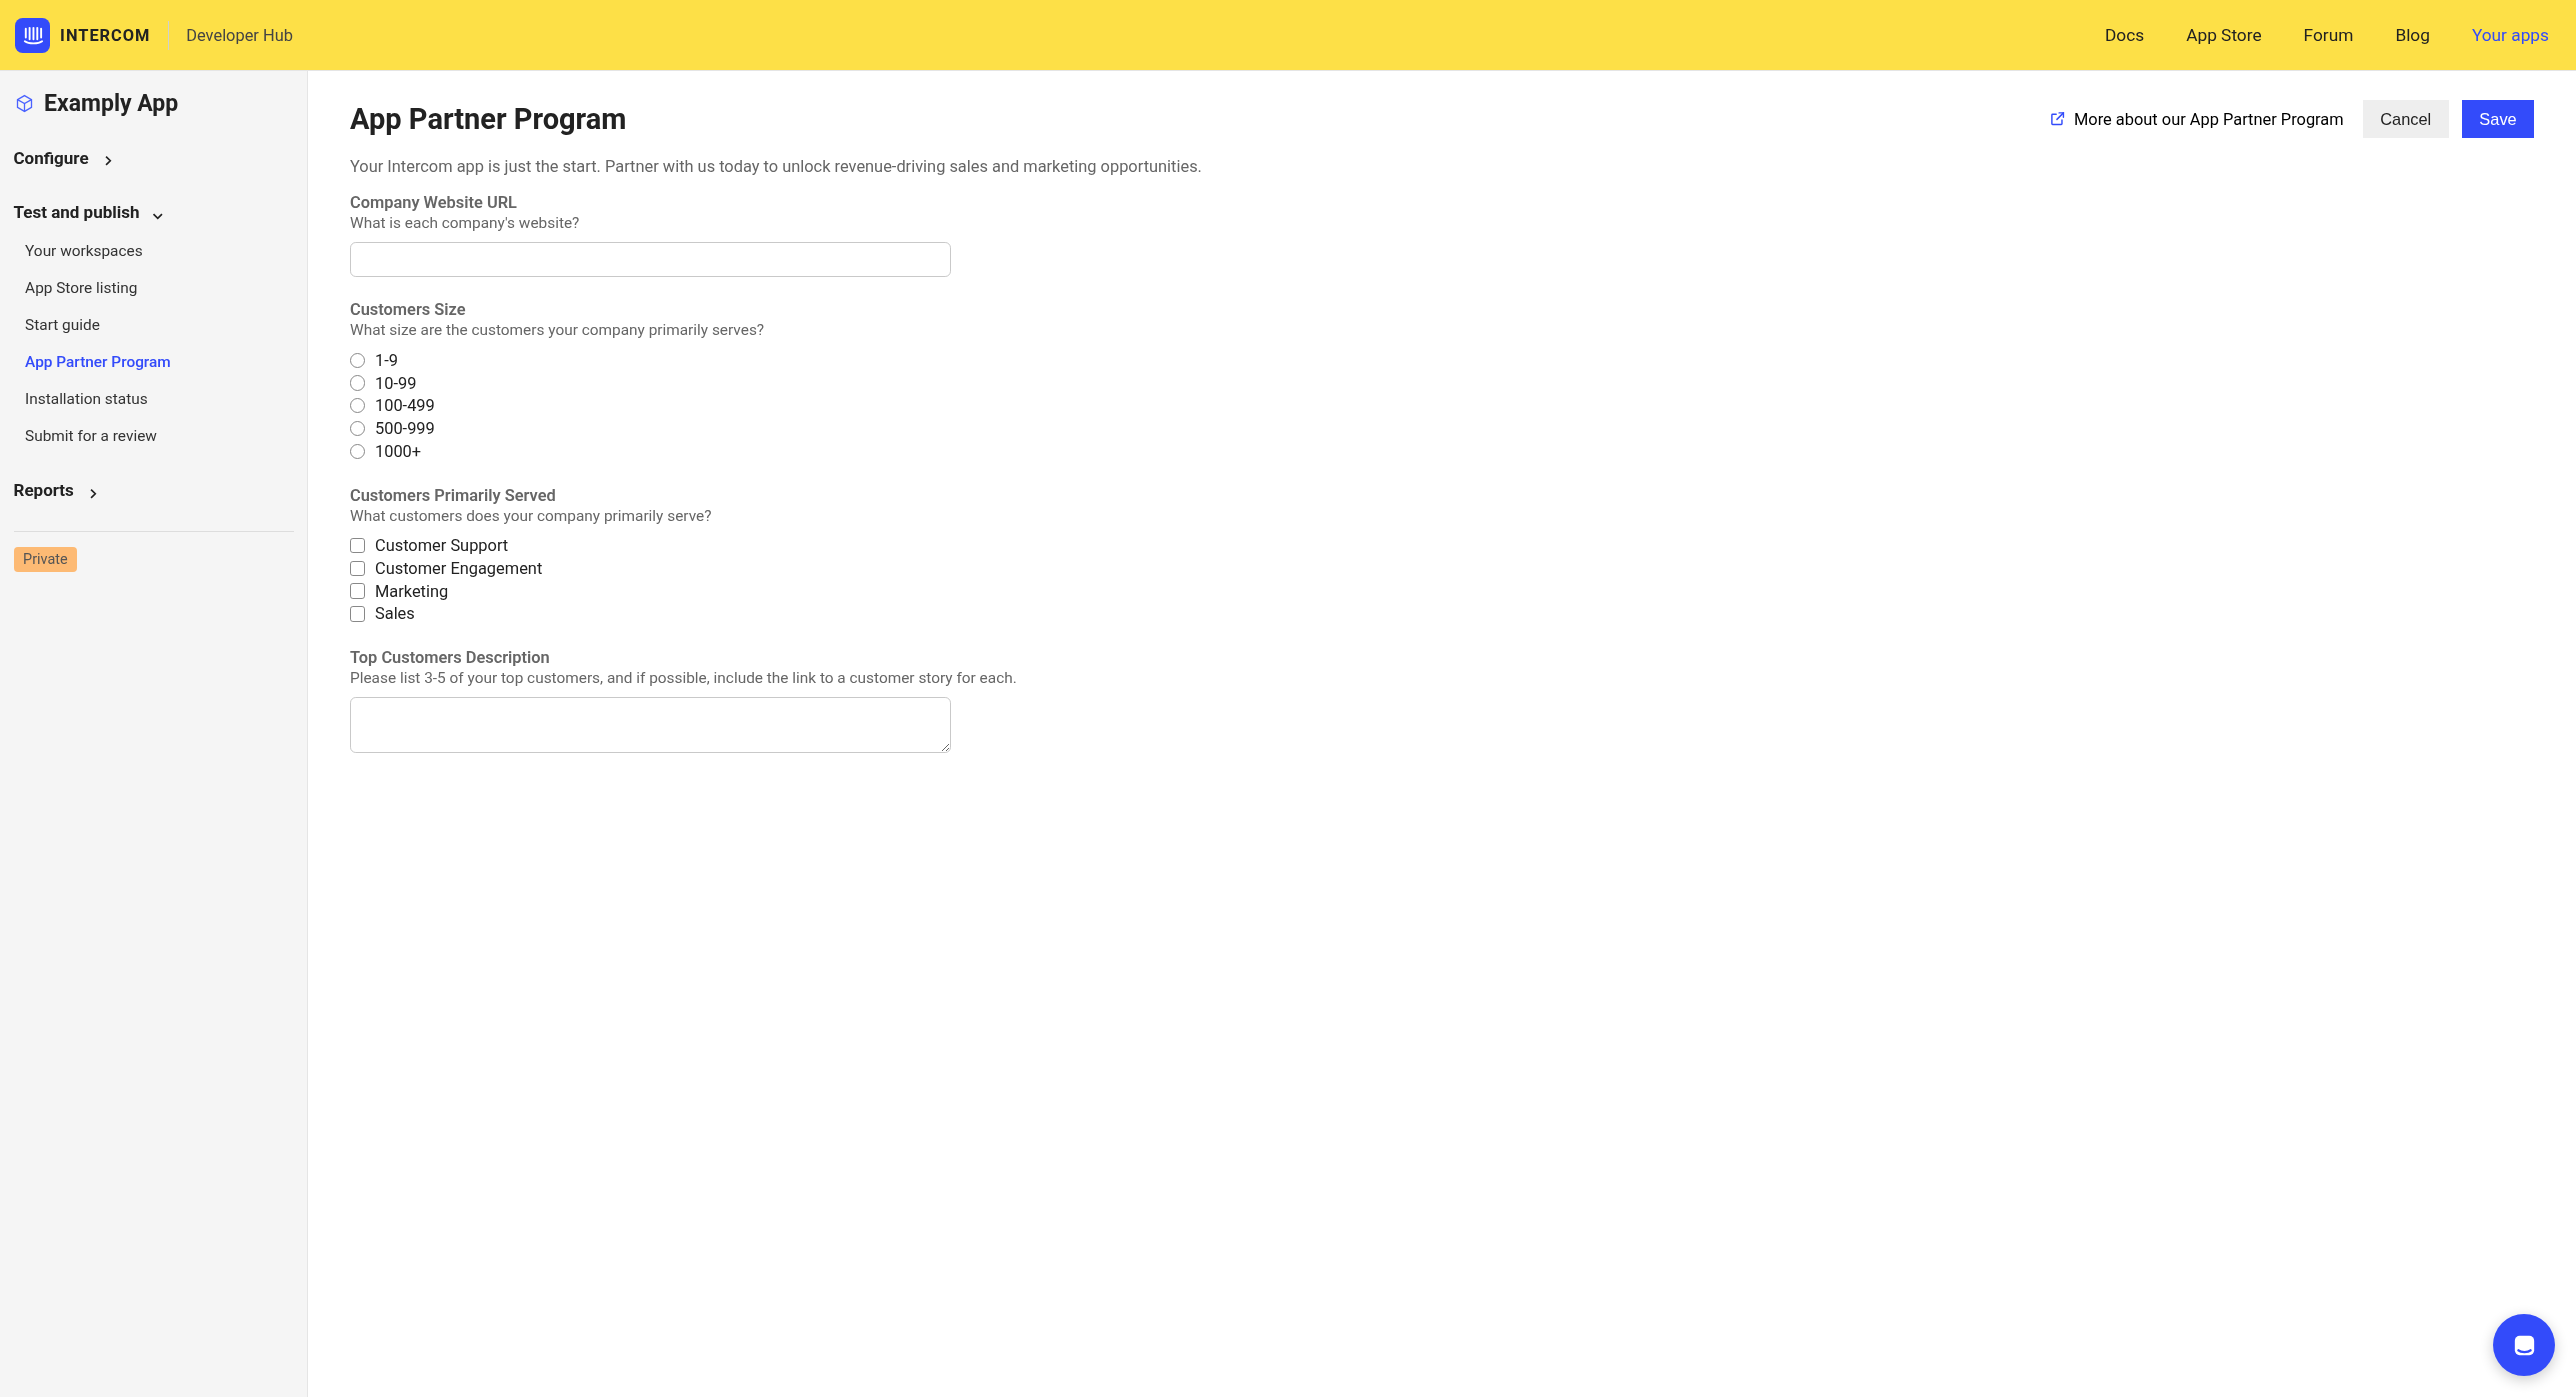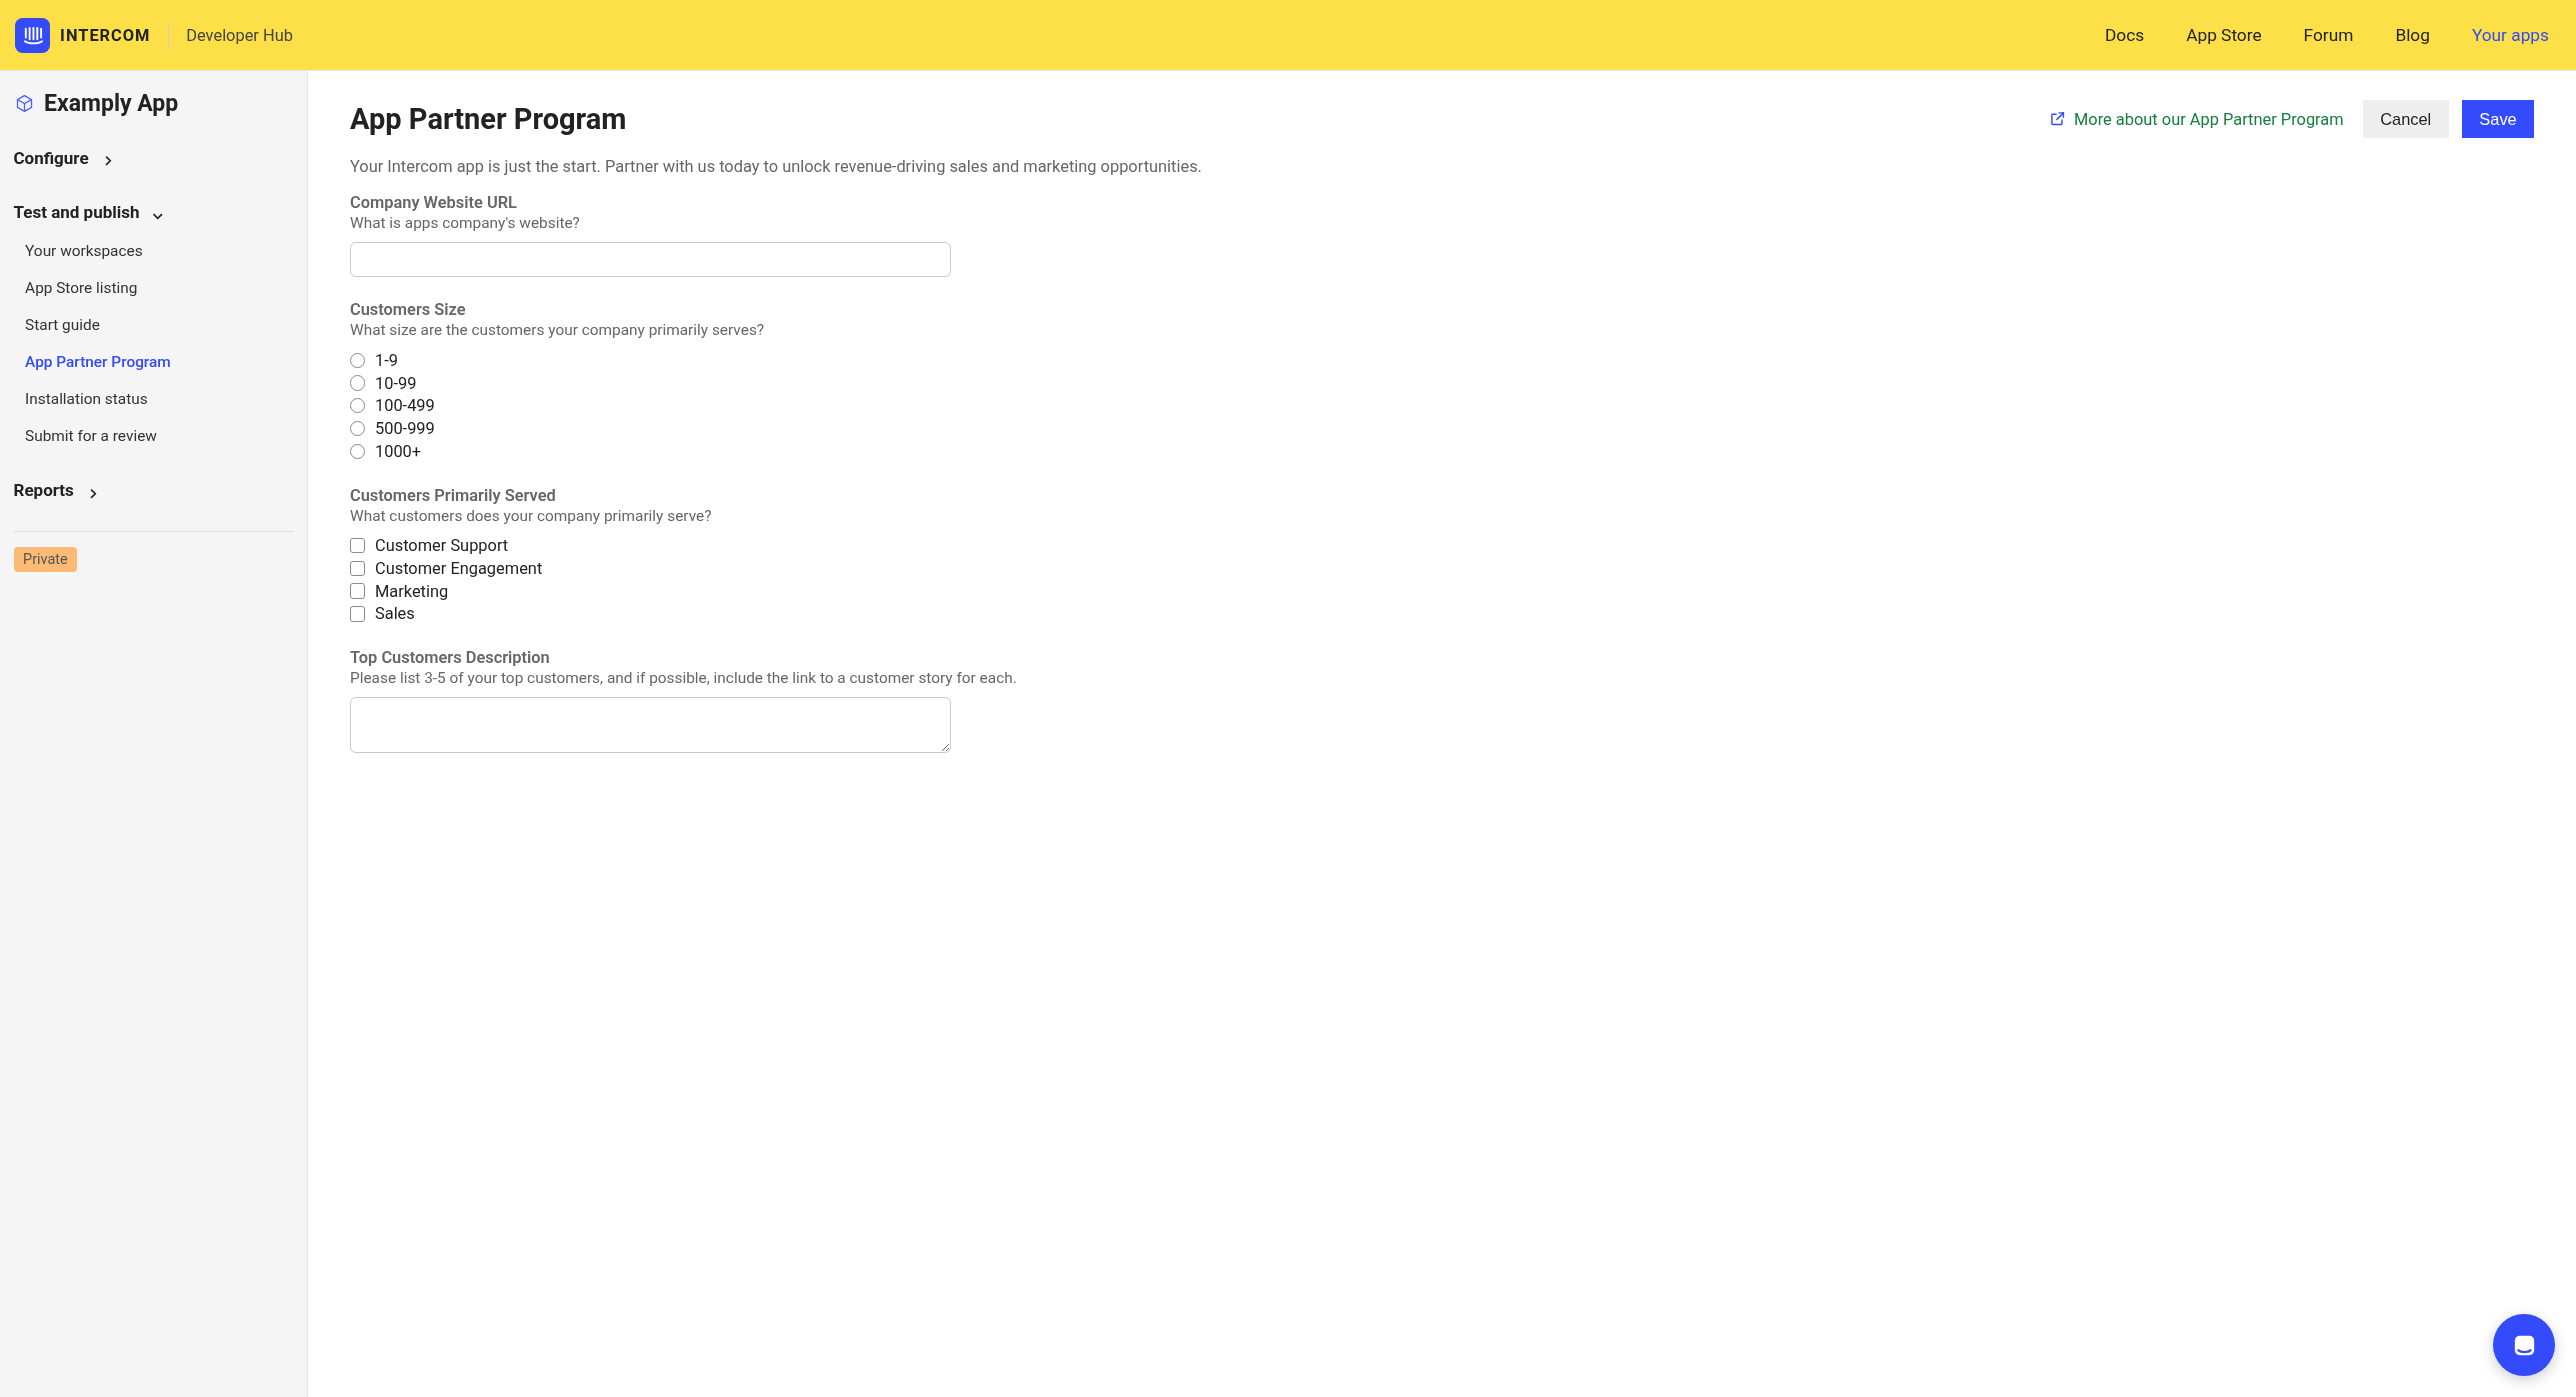--- a/index.html
+++ b/index.html
@@ -151,21 +151,21 @@
     }
     .header-actions {
       display: flex;
       align-items: center;
       gap: 13.5px;
     }
     .link-more {
       display: flex;
       align-items: center;
       gap: 7.7px;
-      color: #15803d;
+      color: #000000;
       font-size: 16.4px;
       text-decoration: none;
       cursor: pointer;
       padding-right: 5.8px;
     }
     .btn {
       font-size: 16.4px;
       border-radius: 0;
       padding: 9.6px 17.3px;
       border: none;
@@ -358,21 +358,21 @@
         </a>
         <button class="btn btn-secondary">Cancel</button>
         <button class="btn btn-primary">Save</button>
       </div>
     </div>
 
     <p class="intro-text">Your Intercom app is just the start. Partner with us today to unlock revenue-driving sales and marketing opportunities.</p>
 
     <div class="form-section">
       <div class="form-label">Company Website URL</div>
-      <div class="form-help">What is apps company's website?</div>
+      <div class="form-help">What is each company's website?</div>
       <input class="text-input" type="text" value="" style="">
     </div>
 
     <div class="form-section">
       <div class="form-label">Customers Size</div>
       <div class="form-help">What size are the customers your company primarily serves?</div>
       <label class="radio-row">
         <input type="radio" name="csize" class="radio-input" style="">
         <span>1-9</span>
       </label>

